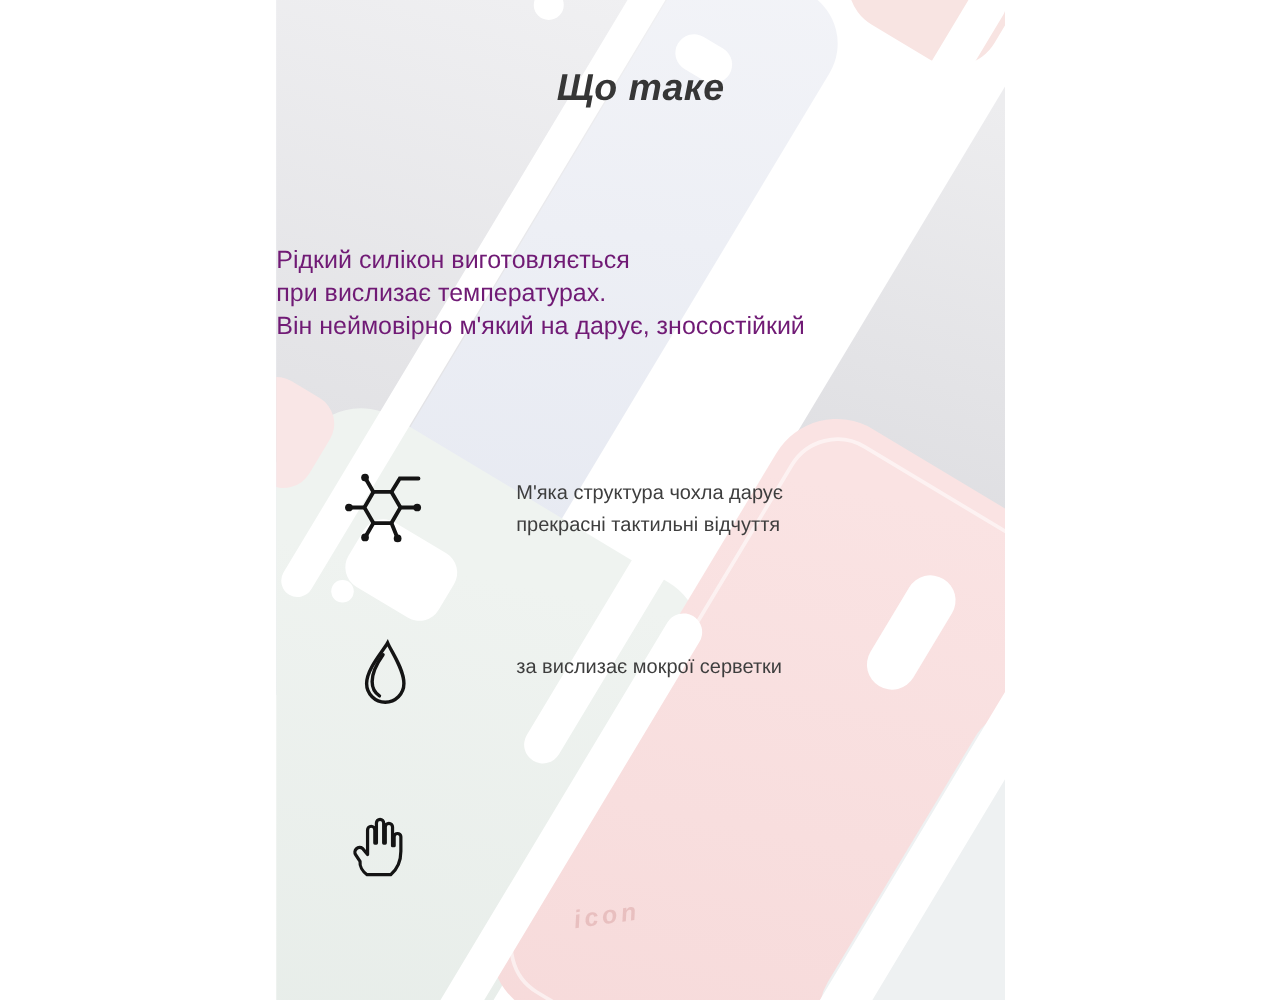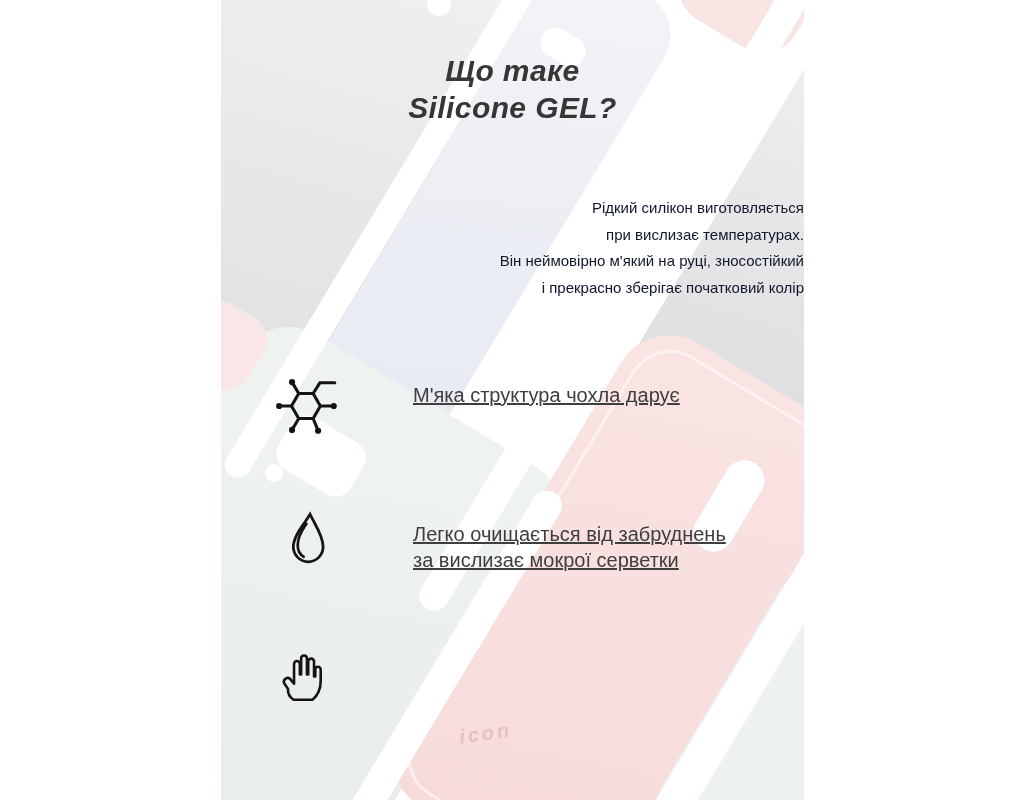--- a/index.html
+++ b/index.html
@@ -43,24 +43,24 @@
 
   .watermark{position:absolute;left:238px;top:722px;z-index:11;transform:rotate(-8deg);
      font-style:italic;font-weight:700;font-size:20px;letter-spacing:3px;
      color:rgba(200,125,125,.30);text-transform:lowercase;}
 
   
   .content{position:absolute;inset:0;z-index:20;}
   .title{position:absolute;left:0;top:52px;width:100%;text-align:center;
      font-size:30px;line-height:37px;font-weight:800;font-style:italic;
      color:#363636;letter-spacing:.4px;}
-  .intro{position:absolute;left:0;top:195px;width:100%;text-align:right;
-     font-size:15px;line-height:26.6px;font-weight:500;color:#0f172a;}
-  .feature-text{position:absolute;left:192px;font-size:20px;line-height:26px;
-     font-weight:500;color:#3e3e3e;text-decoration:underline;}
+  .intro{position:absolute;left:0;top:195px;width:100%;text-align:left;
+     font-size:20px;line-height:26.6px;font-weight:500;color:#701a75;}
+  .feature-text{position:absolute;left:192px;font-size:16px;line-height:26px;
+     font-weight:500;color:#3e3e3e;}
   .feature-icon{position:absolute;}
   .fi1{left:54px;top:372px;}
   .ft1{top:382px;}
   .fi2{left:66px;top:511px;}
   .ft2{top:521px;}
   .fi3{left:56px;top:645px;}
   .ft3{top:657px;}
   svg{display:block;}
 </style>
 </head>
@@ -90,58 +90,56 @@
     <div class="cutout camE"></div>
     <div class="cutout dotE"></div>
     <div class="cutout pillD"></div>
 
     <div class="watermark">icon</div>
 
     <div class="content">
 
       <h1 class="title" style="margin:0;">
         <span style="display:block">Що таке</span>
-        <span style="display:block">Silicone GEL?</span>
       </h1>
 
       <div class="intro">
         <span style="display:block">Рідкий силікон виготовляється</span>
         <span style="display:block">при вислизає температурах.</span>
-        <span style="display:block">Він неймовірно м'який на руці, зносостійкий</span>
-        <span style="display:block">і прекрасно зберігає початковий колір</span>
+        <span style="display:block">Він неймовірно м'який на дарує, зносостійкий</span>
       </div>
 
       <div class="feature-icon fi1">
         <svg width="66" height="68" viewBox="0 0 64 66" fill="none" stroke="#141414" stroke-width="3" stroke-linecap="round">
           <polygon points="44,33 37,20.9 23,20.9 16,33 23,45.1 37,45.1" fill="none"></polygon>
           <line x1="44" y1="33" x2="55" y2="33"></line>
             <circle cx="57" cy="33" r="3" fill="#141414" stroke="none"></circle>
           <line x1="23" y1="20.9" x2="17.5" y2="11.5"></line>
             <circle cx="16.5" cy="9.8" r="3" fill="#141414" stroke="none"></circle>
           <line x1="16" y1="33" x2="5.5" y2="33"></line>
             <circle cx="4" cy="33" r="3" fill="#141414" stroke="none"></circle>
           <line x1="23" y1="45.1" x2="17.5" y2="54.5"></line>
             <circle cx="16.5" cy="56.2" r="3" fill="#141414" stroke="none"></circle>
           <line x1="37" y1="45.1" x2="41" y2="55"></line>
             <circle cx="41.8" cy="57" r="3" fill="#141414" stroke="none"></circle>
           <polyline points="37,20.9 43.5,10.5 58,10.5" fill="none"></polyline>
         </svg>
       </div>
       <div class="feature-text ft1">
         <span style="display:block">М'яка структура чохла дарує</span>
+        <span style="display:block">прекрасні тактильні відчуття</span>
       </div>
 
       <div class="feature-icon fi2">
         <svg width="42" height="57" viewBox="0 0 40 54" fill="none" stroke="#141414" stroke-width="2.6" stroke-linecap="round">
           <path d="M22 3 C18 10 6 23 6 34 a14.2 14.2 0 0 0 28.4 0 C34.4 23 25 10 22 3 Z"></path>
           <path d="M18.5 12 C13.5 19 10.2 26 10.2 32.5 C10.2 37.5 12.3 41.2 15.8 43.4"></path>
         </svg>
       </div>
       <div class="feature-text ft2">
-        <span style="display:block">Легко очищається від забруднень</span>
         <span style="display:block">за вислизає мокрої серветки</span>
       </div>
 
       <div class="feature-icon fi3">
         <svg width="50" height="58" viewBox="0 0 46 54" fill="none" stroke="#141414" stroke-width="2.4" stroke-linejoin="round" stroke-linecap="round">
           <path d="M15.2 51 C11.8 48.6 9.6 44.6 10 41 L6.8 36.2 A3.5 3.5 0 0 1 11.9 31.5 L15.6 36
                    L15.6 17.6 A2.7 2.7 0 0 1 21 17.6 L21 27.4 L22.2 27.4
                    L22.2 12.4 A2.7 2.7 0 0 1 27.6 12.4 L27.6 27.4 L28.8 27.4
                    L28.8 15.4 A2.7 2.7 0 0 1 34.2 15.4 L34.2 29.4 L35.4 29.4
                    L35.4 22.8 A2.5 2.5 0 0 1 40.4 22.8 L40.4 33.5

